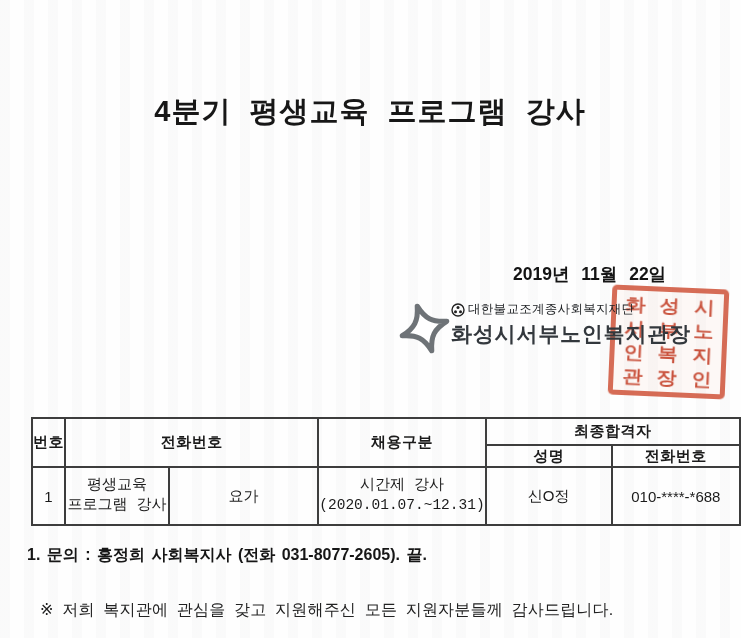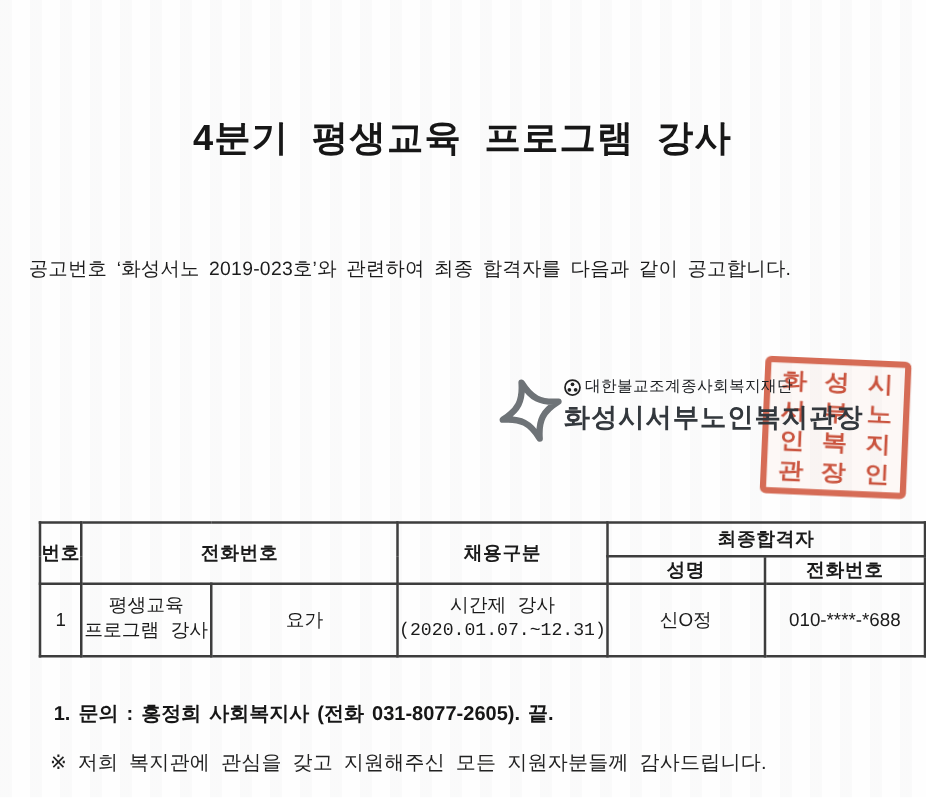--- a/index.html
+++ b/index.html
@@ -64,39 +64,39 @@
     border:2px solid #3d3d3d; padding:0; vertical-align:middle;
     overflow:hidden; white-space:nowrap;
   }
   table.result th { font-weight:700; font-size:15px; letter-spacing:0.5px; }
   tr.hrow1 { height:27px;margin-left:19px; }
   tr.hrow2 { height:22px; }
   tr.drow  { height:58px; }
   td .l2, th .l2 { display:block; line-height:1.35;font-family:Liberation Mono, monospace; }
   .cell-sub { font-size:14.5px; }
   .footer1 {
-    position:absolute; top:545px; left:27px; margin:16px;
+    position:absolute; top:545px; left:27px; margin:0;
     font-size:16px; font-weight:700; color:#161616; word-spacing:2px;
   }
   .footer2 {
     position:absolute; top:584px; left:24px; margin:16px;
     font-size:16px; font-weight:400; color:#222; word-spacing:4px; letter-spacing:0.2px;
   }
 </style>
 </head>
 <body>
 
 <div class="doc">
 
   <h1 class="title">
     <span class="tline">4분기 평생교육 프로그램 강사</span>
   </h1>
 
-  <p class="intro">공고번호 ‘화성서노 2019-023호’와 관련하여 최종 합격자를 다음과 같이 공고합니다.</p>
 
+  <p class="date">2019년 11월 22일</p>
 
   <svg class="org-star" viewBox="0 0 52 52" aria-hidden="true">
     <path d="M26 3 C29.5 17 35 22.5 49 26 C35 29.5 29.5 35 26 49 C22.5 35 17 29.5 3 26 C17 22.5 22.5 17 26 3 Z" fill="#ffffff" stroke="#6e7377" stroke-width="5" stroke-linejoin="round" transform="rotate(-18 26 26)"></path>
   </svg>
 
   <div class="org-text">
     <div class="org-foundation">
       <svg width="14" height="14" viewBox="0 0 14 14" aria-hidden="true">
         <circle cx="7" cy="7" r="6" fill="none" stroke="#222" stroke-width="1.4"></circle>
         <circle cx="7" cy="4.4" r="1.5" fill="#222"></circle>

